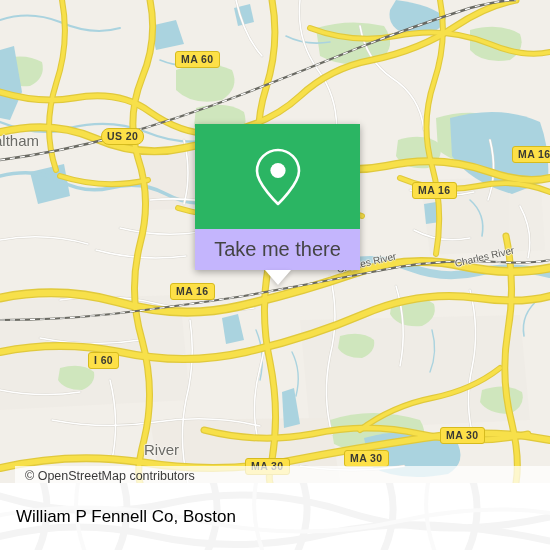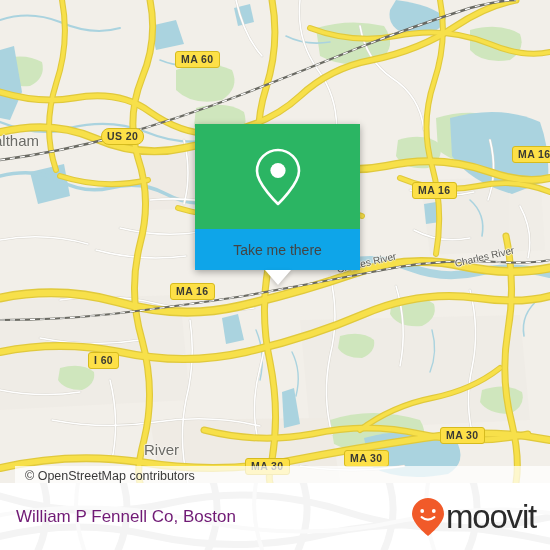--- a/index.html
+++ b/index.html
@@ -56,23 +56,23 @@
   #card{
     position:absolute;left:195px;top:124px;width:165px;
     box-shadow:0 2px 7px rgba(0,0,0,.33);
     z-index:40;
   }
   #card-top{
     height:105px;background:#2bb563;
     display:flex;align-items:center;justify-content:center;
   }
   #card-bottom{
-    height:41px;background:#0ea5e9;
+    height:41px;background:#c4b5fd;
     display:flex;align-items:center;justify-content:center;
-    color:#444;font-size:14px;
+    color:#444;font-size:20px;
     font-family:"Liberation Sans",sans-serif;
   }
   #card-tail{
     position:absolute;left:50%;top:146px;margin-left:-13px;
     width:0;height:0;
     border-left:13px solid transparent;
     border-right:13px solid transparent;
     border-top:15px solid #fff;
     filter:drop-shadow(0 2px 2px rgba(0,0,0,.2));
   }
@@ -90,21 +90,21 @@
   }
 
   
   #footer{
     position:absolute;left:0;top:483px;width:550px;height:67px;
     background:#ffffff;overflow:hidden;
   }
   #footer-watermark{position:absolute;left:0;top:0;opacity:1;}
   #footer-title{
     position:absolute;left:16px;top:50%;transform:translateY(-50%);
-    font-size:17px;color:#701a75;white-space:nowrap;
+    font-size:17px;color:#000000;white-space:nowrap;
     font-family:"Liberation Sans",sans-serif;
   }
   #brand{
     position:absolute;right:14px;top:50%;transform:translateY(-50%);
     display:flex;align-items:center;
   }
   #brand-word{
     font-size:33px;color:#2b2b2b;letter-spacing:-1.2px;
     font-family:"Liberation Sans",sans-serif;font-weight:500;
     line-height:33px;margin-left:1px;
@@ -328,24 +328,15 @@
       <g fill="none" stroke="#fafafa" stroke-width="4" stroke-linecap="round">
         <path d="M-10,34 Q90,14 190,36 Q300,60 400,38 Q480,20 550,30"></path>
         <path d="M80,-10 Q70,30 86,72"></path>
         <path d="M258,-10 Q248,30 264,72"></path>
         <path d="M430,-10 Q420,30 436,72"></path>
       </g>
     </svg>
 
     <div id="footer-title">William P Fennell Co, Boston</div>
 
-    <div id="brand">
-      <svg width="34" height="40" viewBox="0 0 34 40">
-        <path d="M17,1 C8.2,1 1,8.2 1,17 C1,26.6 17,39 17,39 C17,39 33,26.6 33,17 C33,8.2 25.8,1 17,1 Z" fill="#f15a29"></path>
-        <circle cx="11.2" cy="14" r="1.9" fill="#ffffff"></circle>
-        <circle cx="22.8" cy="14" r="1.9" fill="#ffffff"></circle>
-        <path d="M10.6,20.2 Q17,25.2 23.4,20.2" fill="none" stroke="#ffffff" stroke-width="2.1" stroke-linecap="round"></path>
-      </svg>
-      <span id="brand-word">moovit</span>
-    </div>
   </div>
 
 </div>
 
 </body></html>

